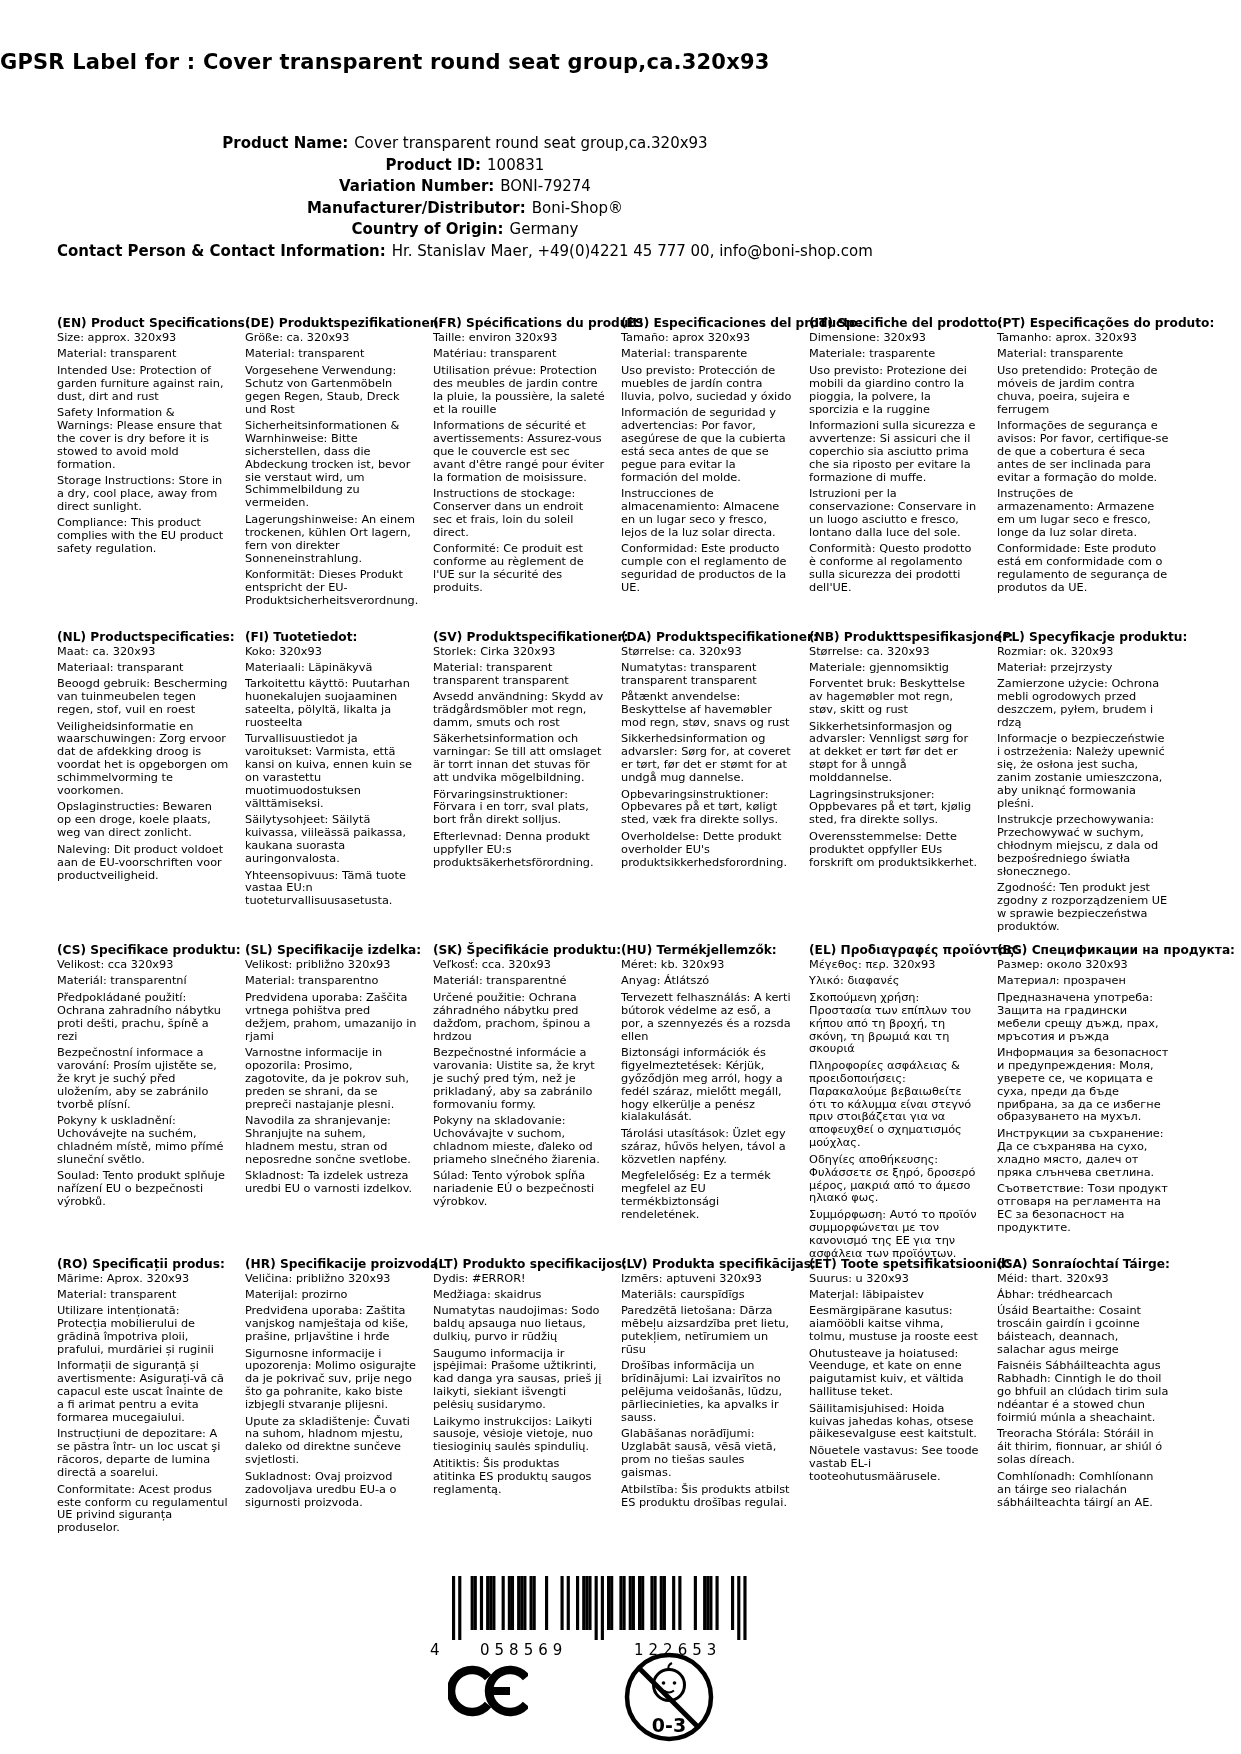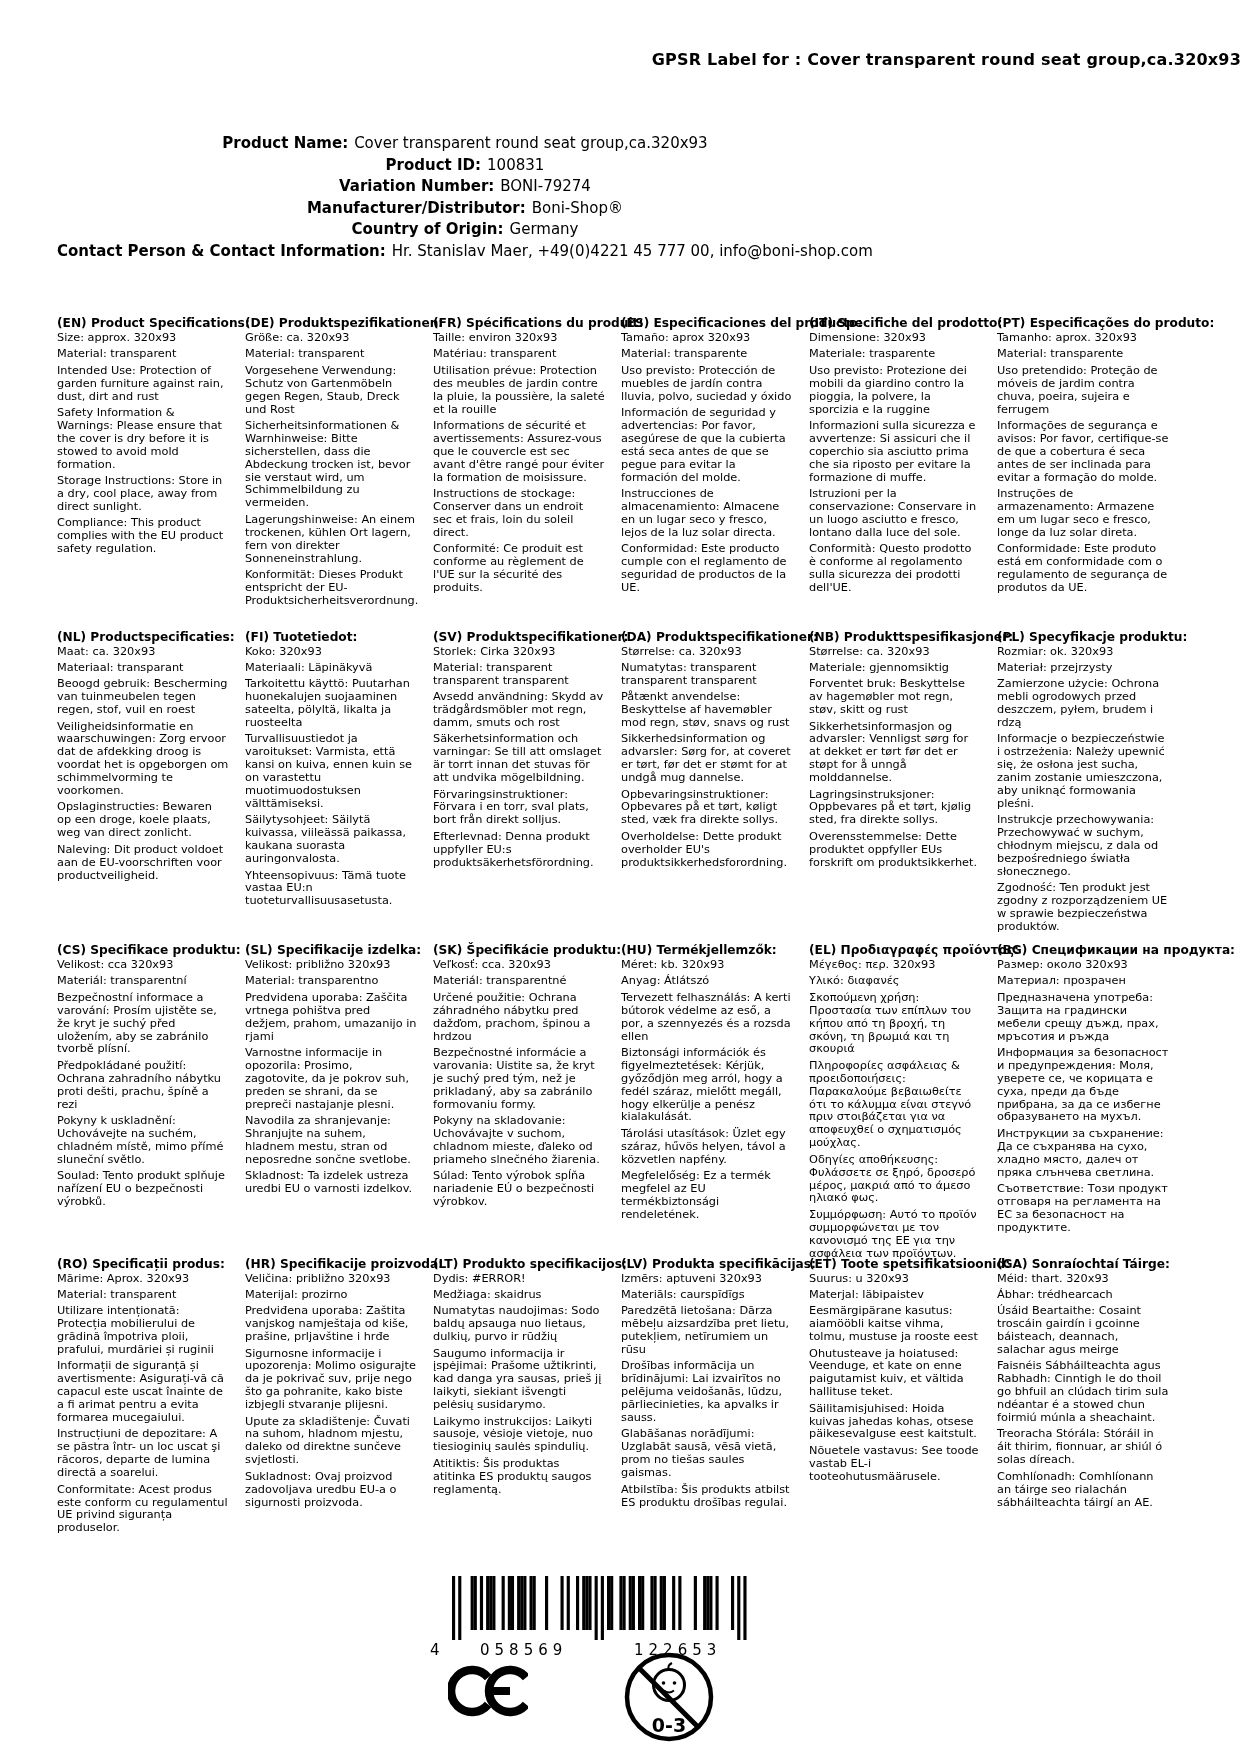--- a/index.html
+++ b/index.html
@@ -1,22 +1,22 @@
 <!DOCTYPE html>
 <html><head>
 <meta charset="utf-8">
 <style>
   html,body{margin:0;padding:0;background:#ffffff;}
   .page{
     position:relative;width:1241px;height:1754px;background:#fff;color:#000;
     font-family:"DejaVu Sans", sans-serif;overflow:hidden;
   }
   .title{
-    position:absolute;top:50px;left:0;width:100%;text-align:right;
-    font-size:16px;font-weight:700;margin:0;letter-spacing:0.2px;
+    position:absolute;top:50px;left:0;width:100%;text-align:left;
+    font-size:21px;font-weight:700;margin:0;letter-spacing:0.2px;
   }
   .header-fields{position:absolute;left:57px;top:133px;font-size:15px;line-height:21.5px;}
   .hrow{white-space:nowrap;text-align:center;}
   .hlabel{font-weight:700;margin-right:6px;}
   .grid{
     position:absolute;left:57px;top:316px;
     display:grid;grid-template-columns:repeat(6,172px);column-gap:16px;
     grid-auto-rows:313.5px;
   }
   .block{overflow:visible;}
@@ -153,22 +153,22 @@
         <p class="bpara">Materiał: przejrzysty</p>
         <p class="bpara">Zamierzone użycie: Ochrona mebli ogrodowych przed deszczem, pyłem, brudem i rdzą</p>
         <p class="bpara">Informacje o bezpieczeństwie i ostrzeżenia: Należy upewnić się, że osłona jest sucha, zanim zostanie umieszczona, aby uniknąć formowania pleśni.</p>
         <p class="bpara">Instrukcje przechowywania: Przechowywać w suchym, chłodnym miejscu, z dala od bezpośredniego światła słonecznego.</p>
         <p class="bpara">Zgodność: Ten produkt jest zgodny z rozporządzeniem UE w sprawie bezpieczeństwa produktów.</p>
       </section>
       <section class="block">
         <h3 class="btitle">(CS) Specifikace produktu:</h3>
         <p class="bpara">Velikost: cca 320x93</p>
         <p class="bpara">Materiál: transparentní</p>
+        <p class="bpara">Předpokládané použití: Ochrana zahradního nábytku proti dešti, prachu, špíně a rezi</p>
         <p class="bpara">Bezpečnostní informace a varování: Prosím ujistěte se, že kryt je suchý před uložením, aby se zabránilo tvorbě plísní.</p>
-        <p class="bpara">Předpokládané použití: Ochrana zahradního nábytku proti dešti, prachu, špíně a rezi</p>
         <p class="bpara">Pokyny k uskladnění: Uchovávejte na suchém, chladném místě, mimo přímé sluneční světlo.</p>
         <p class="bpara">Soulad: Tento produkt splňuje nařízení EU o bezpečnosti výrobků.</p>
       </section>
       <section class="block">
         <h3 class="btitle">(SL) Specifikacije izdelka:</h3>
         <p class="bpara">Velikost: približno 320x93</p>
         <p class="bpara">Material: transparentno</p>
         <p class="bpara">Predvidena uporaba: Zaščita vrtnega pohištva pred dežjem, prahom, umazanijo in rjami</p>
         <p class="bpara">Varnostne informacije in opozorila: Prosimo, zagotovite, da je pokrov suh, preden se shrani, da se prepreči nastajanje plesni.</p>
         <p class="bpara">Navodila za shranjevanje: Shranjujte na suhem, hladnem mestu, stran od neposredne sončne svetlobe.</p>

